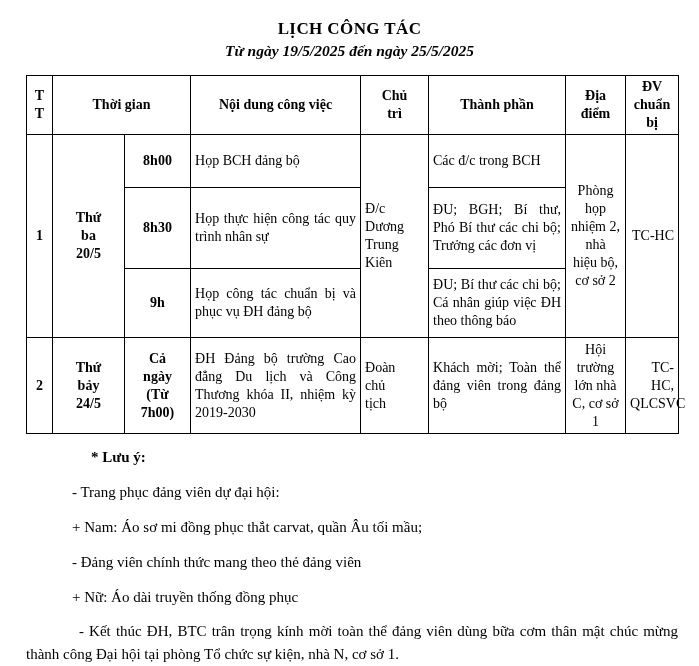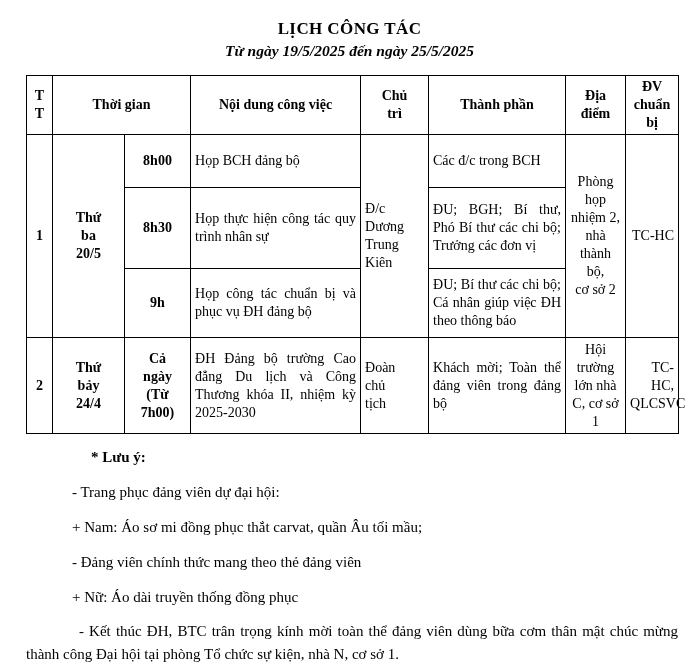--- a/index.html
+++ b/index.html
@@ -223,21 +223,21 @@
             <div>Dương</div>
             <div>Trung</div>
             <div>Kiên</div>
           </td>
           <td class="cell-attend">Các đ/c trong BCH</td>
           <td class="cell-place" rowspan="3">
             <div>Phòng</div>
             <div>họp</div>
             <div>nhiệm 2,</div>
             <div>nhà</div>
-            <div>thành bộ,</div>
+            <div>hiệu bộ,</div>
             <div>cơ sở 2</div>
           </td>
           <td class="cell-unit" rowspan="3">TC-HC</td>
         </tr>
 
         <tr class="h-row2">
           <td class="cell-time">8h30</td>
           <td class="cell-content">Họp thực hiện công tác quy trình nhân sự</td>
           <td class="cell-attend">ĐU; BGH; Bí thư, Phó Bí thư các chi bộ; Trưởng các đơn vị</td>
         </tr>
@@ -246,29 +246,29 @@
           <td class="cell-time">9h</td>
           <td class="cell-content">Họp công tác chuẩn bị và phục vụ ĐH đảng bộ</td>
           <td class="cell-attend">ĐU; Bí thư các chi bộ; Cá nhân giúp việc ĐH theo thông báo</td>
         </tr>
 
         <tr class="h-row4">
           <td class="cell-tt">2</td>
           <td class="cell-day">
             <div>Thứ</div>
             <div>bảy</div>
-            <div>24/4</div>
+            <div>24/5</div>
           </td>
           <td class="cell-time">
             <div>Cả</div>
             <div>ngày</div>
             <div>(Từ</div>
             <div>7h00)</div>
           </td>
-          <td class="cell-content">ĐH Đảng bộ trường Cao đẳng Du lịch và Công Thương khóa II, nhiệm kỳ 2025-2030</td>
+          <td class="cell-content">ĐH Đảng bộ trường Cao đẳng Du lịch và Công Thương khóa II, nhiệm kỳ 2019-2030</td>
           <td class="cell-chair">
             <div>Đoàn</div>
             <div>chủ</div>
             <div>tịch</div>
           </td>
           <td class="cell-attend">Khách mời; Toàn thể đảng viên trong đảng bộ</td>
           <td class="cell-place">
             <div>Hội</div>
             <div>trường</div>
             <div>lớn nhà</div>

